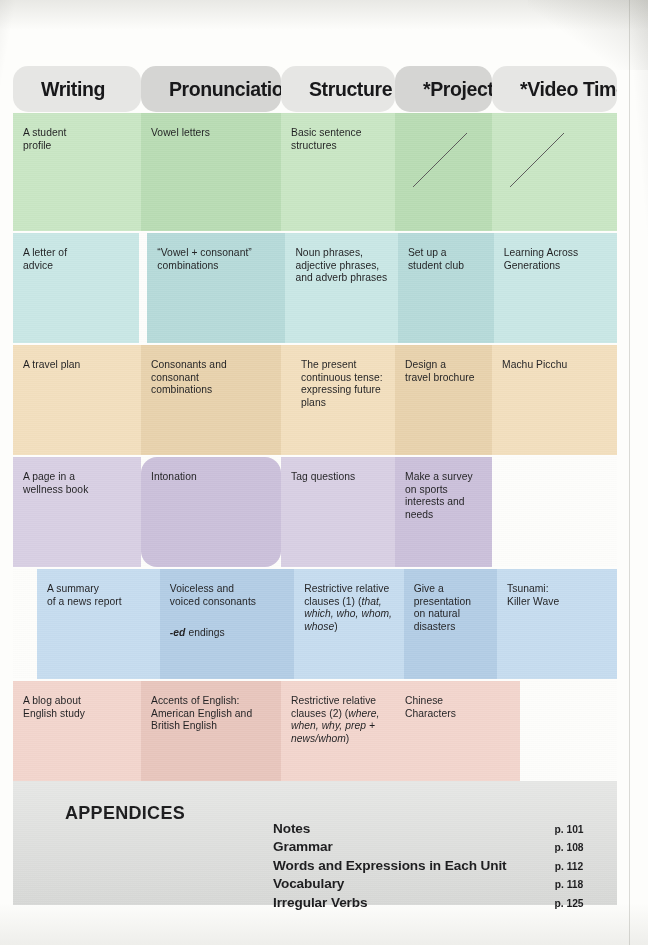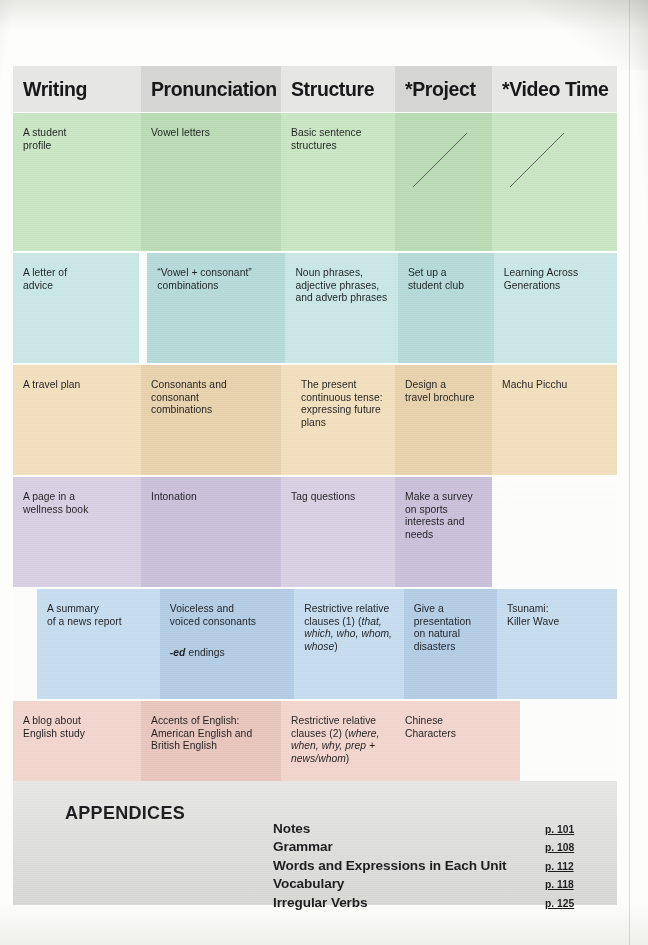--- a/index.html
+++ b/index.html
@@ -78,21 +78,22 @@
   .c5 { width: 125px; }
 
   
   #header-row {
     height: 46px;
     margin-bottom: 1px;
   }
   #header-row .cell {
     display: flex;
     align-items: center;
-    padding-left: 10px;
+    padding-left: 28px;
+    border-radius: 15px;
   }
   #header-row .cell.h-odd  { background: #e6e6e4; }
   #header-row .cell.h-even { background: #d5d5d3; }
   .col-title {
     font-family: "Liberation Sans Narrow", "Liberation Sans", sans-serif;
     font-weight: bold;
     font-size: 19.5px;
     letter-spacing: -0.4px;
     color: #18181a;
     white-space: nowrap;
@@ -165,24 +166,23 @@
     letter-spacing: -0.1px;
     flex: 1 1 auto;
     white-space: nowrap;
   }
   .appendix-page {
     font-family: "Liberation Sans Narrow", "Liberation Sans", sans-serif;
     font-weight: bold;
     font-size: 10.3px;
     color: #1a1a1c;
     width: 48px;
-    text-align: left;
+    text-align: center;
     flex: 0 0 auto;
     padding-left: 8px;
-    text-decoration: underline;
   }
 
   
   .grain::after {
     content: "";
     position: absolute;
     inset: 0;
     pointer-events: none;
     background-image:
       repeating-linear-gradient(0deg, rgba(255,255,255,0.05) 0 1px, rgba(0,0,0,0.012) 1px 2px);
@@ -210,21 +210,21 @@
           <span class="col-title">Structure</span>
         </div>
         <div class="cell c4 h-even" style="background: rgb(213, 213, 211);">
           <span class="col-title">*Project</span>
         </div>
         <div class="cell c5 h-odd" style="background: rgb(230, 230, 228);">
           <span class="col-title">*Video Time</span>
         </div>
       </div>
     <div id="body-rows">
-        <div class="row body-row grain" style="height: 138px; position: relative;">
+        <div class="row body-row grain" style="height: 118px; position: relative;">
           <div class="cell c1" style="background: rgb(201, 230, 196);">
             <div class="cell-text">A student<br>profile</div>
           </div>
           <div class="cell c2" style="background: rgb(185, 220, 180);">
             <div class="cell-text">Vowel letters</div>
           </div>
           <div class="cell c3" style="background: rgb(201, 230, 196);">
             <div class="cell-text">Basic sentence<br>structures</div>
           </div>
           <div class="cell c4" style="background: rgb(185, 220, 180);">
@@ -273,21 +273,21 @@
             <div class="cell-text">Design a<br>travel brochure</div>
           </div>
           <div class="cell c5" style="background: rgb(242, 223, 190);">
             <div class="cell-text">Machu Picchu</div>
           </div>
         </div>
         <div class="row body-row grain" style="height: 110px; position: relative;">
           <div class="cell c1" style="background: rgb(216, 207, 227);">
             <div class="cell-text">A page in a<br>wellness book</div>
           </div>
-          <div class="cell c2" style="background: rgb(203, 192, 218);">
+          <div class="cell c2" style="background: rgb(203, 192, 218); border-radius: 16px;">
             <div class="cell-text">Intonation</div>
           </div>
           <div class="cell c3" style="background: rgb(216, 207, 227);">
             <div class="cell-text">Tag questions</div>
           </div>
           <div class="cell c4" style="background: rgb(203, 192, 218);">
             <div class="cell-text">Make a survey<br>on sports<br>interests and<br>needs</div>
           </div>
         </div>
         <div class="row body-row grain" style="height: 110px; position: relative;">

